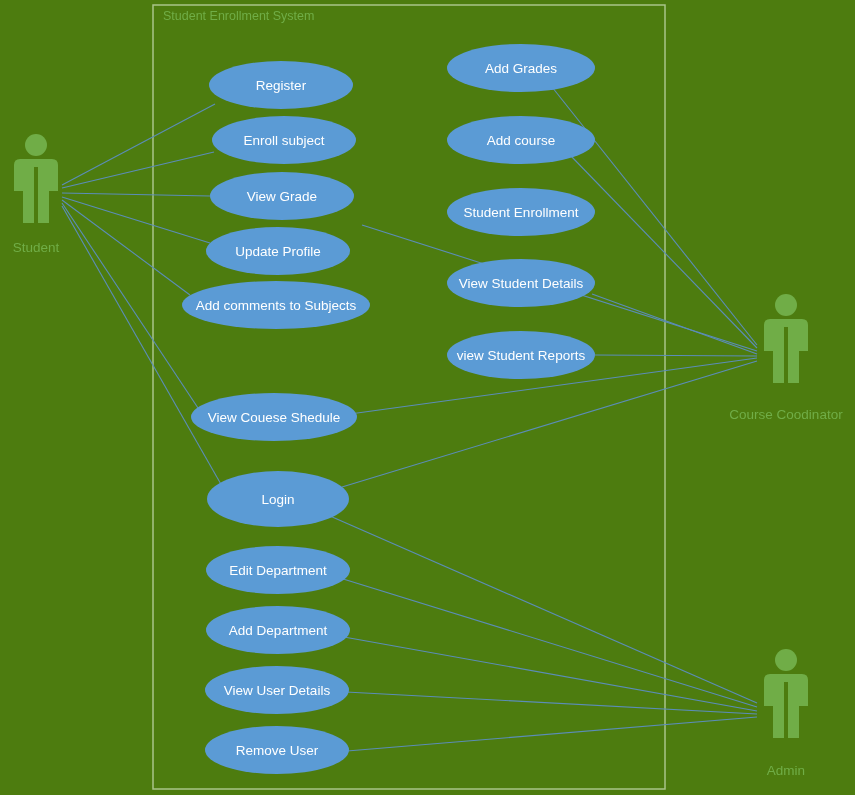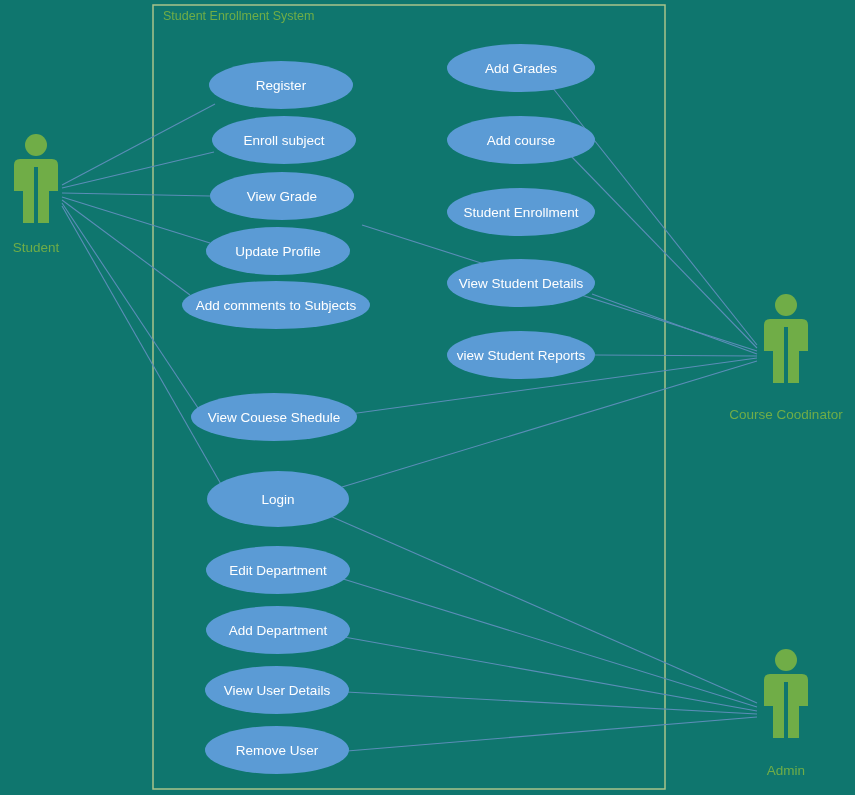--- a/index.html
+++ b/index.html
@@ -8,21 +8,21 @@
     padding: 0;
     background: #ffffff;
   }
   body {
     font-family: "Liberation Sans", sans-serif;
   }
   #diagram-root {
     position: relative;
     width: 855px;
     height: 795px;
-    background: #0f766e;
+    background: #4d7c0f;
     overflow: hidden;
   }
   #diagram-svg {
     position: absolute;
     left: 0;
     top: 0;
     width: 855px;
     height: 795px;
   }
   .uc-label {

